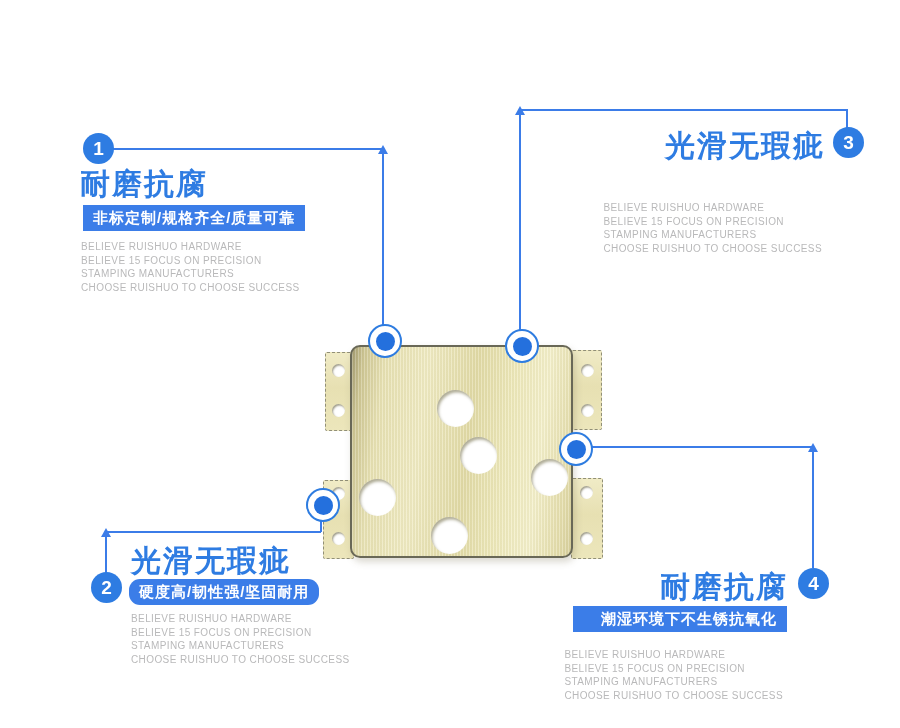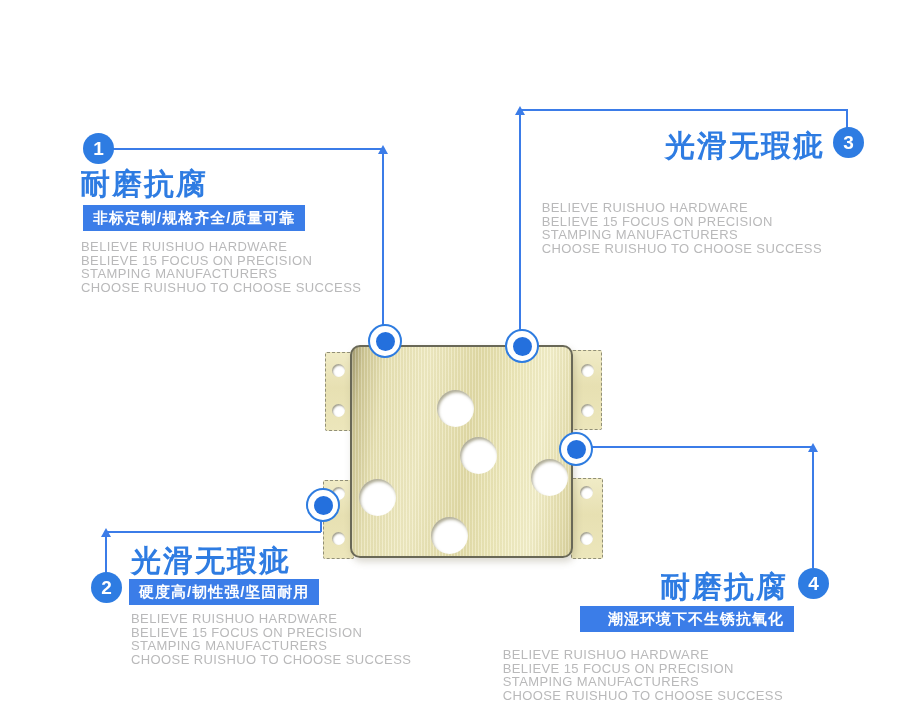--- a/index.html
+++ b/index.html
@@ -17,21 +17,21 @@
   .feat-title{
     position:absolute;color:#2e7ce2;font-size:30px;font-weight:700;
     letter-spacing:2px;white-space:nowrap;z-index:6;
   }
   .tagline{
     position:absolute;background:#3b7de8;color:#ffffff;font-size:15px;
     font-weight:700;letter-spacing:1px;line-height:26px;height:26px;
     padding:0 10px;white-space:nowrap;z-index:6;
   }
   .en-lines{
-    position:absolute;color:#b9b9ba;font-size:13px;line-height:13.7px;
+    position:absolute;color:#b9b9ba;font-size:10px;line-height:13.7px;
     letter-spacing:0.4px;white-space:nowrap;z-index:6;
   }
   .en-lines span{display:block;}
   .align-right{text-align:left;}
   
   .hline,.vline{position:absolute;background:#3b7ce8;z-index:4;}
   .hline{height:2px;}
   .vline{width:2px;}
   .arrow-up{
     position:absolute;width:0;height:0;z-index:4;
@@ -144,31 +144,31 @@
   <div class="feat-title align-right" style="right:75px;top:126px;">光滑无瑕疵</div>
   <div class="en-lines align-right" style="right:78px;top:201px;">
     <span>BELIEVE RUISHUO HARDWARE</span>
     <span>BELIEVE 15 FOCUS ON PRECISION</span>
     <span>STAMPING MANUFACTURERS</span>
     <span>CHOOSE RUISHUO TO CHOOSE SUCCESS</span>
   </div>
 
   <div class="badge" style="left:91px;top:572px;">2</div>
   <div class="feat-title" style="left:131px;top:541px;">光滑无瑕疵</div>
-  <div class="tagline" style="left:129px;top:579px;">硬度高/韧性强/坚固耐用</div>
+  <div class="tagline" style="left:129px;top:579px;border-radius:11px;">硬度高/韧性强/坚固耐用</div>
   <div class="en-lines" style="left:131px;top:612px;">
     <span>BELIEVE RUISHUO HARDWARE</span>
     <span>BELIEVE 15 FOCUS ON PRECISION</span>
     <span>STAMPING MANUFACTURERS</span>
     <span>CHOOSE RUISHUO TO CHOOSE SUCCESS</span>
   </div>
 
   <div class="badge" style="left:798px;top:568px;">4</div>
   <div class="feat-title align-right" style="right:112px;top:567px;margin-left:48px;">耐磨抗腐</div>
-  <div class="tagline" style="right:106px;top:606px;padding-left:28px;">潮湿环境下不生锈抗氧化</div>
+  <div class="tagline" style="right:113px;top:606px;padding-left:28px;">潮湿环境下不生锈抗氧化</div>
   <div class="en-lines align-right" style="right:117px;top:648px;">
     <span>BELIEVE RUISHUO HARDWARE</span>
     <span>BELIEVE 15 FOCUS ON PRECISION</span>
     <span>STAMPING MANUFACTURERS</span>
     <span>CHOOSE RUISHUO TO CHOOSE SUCCESS</span>
   </div>
 
 </div>
 
 </body></html>

